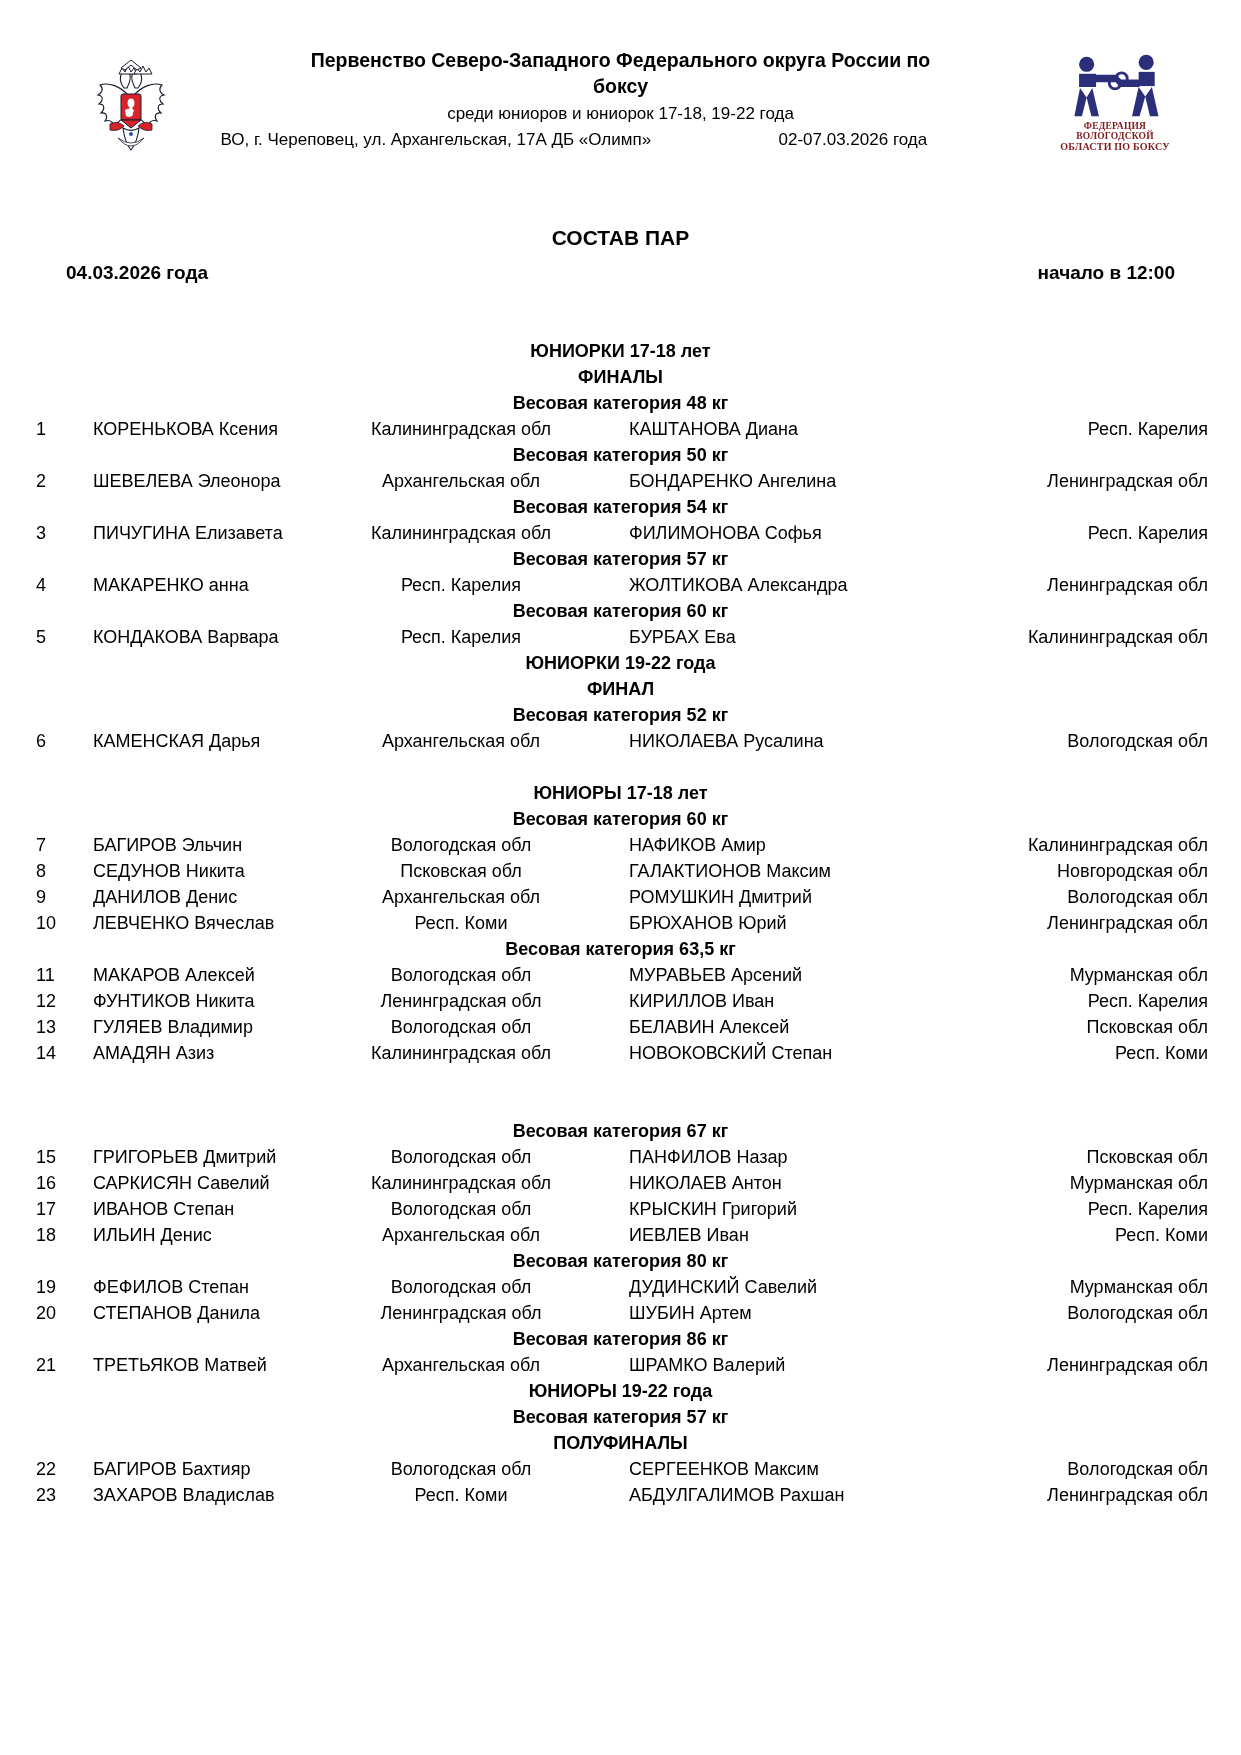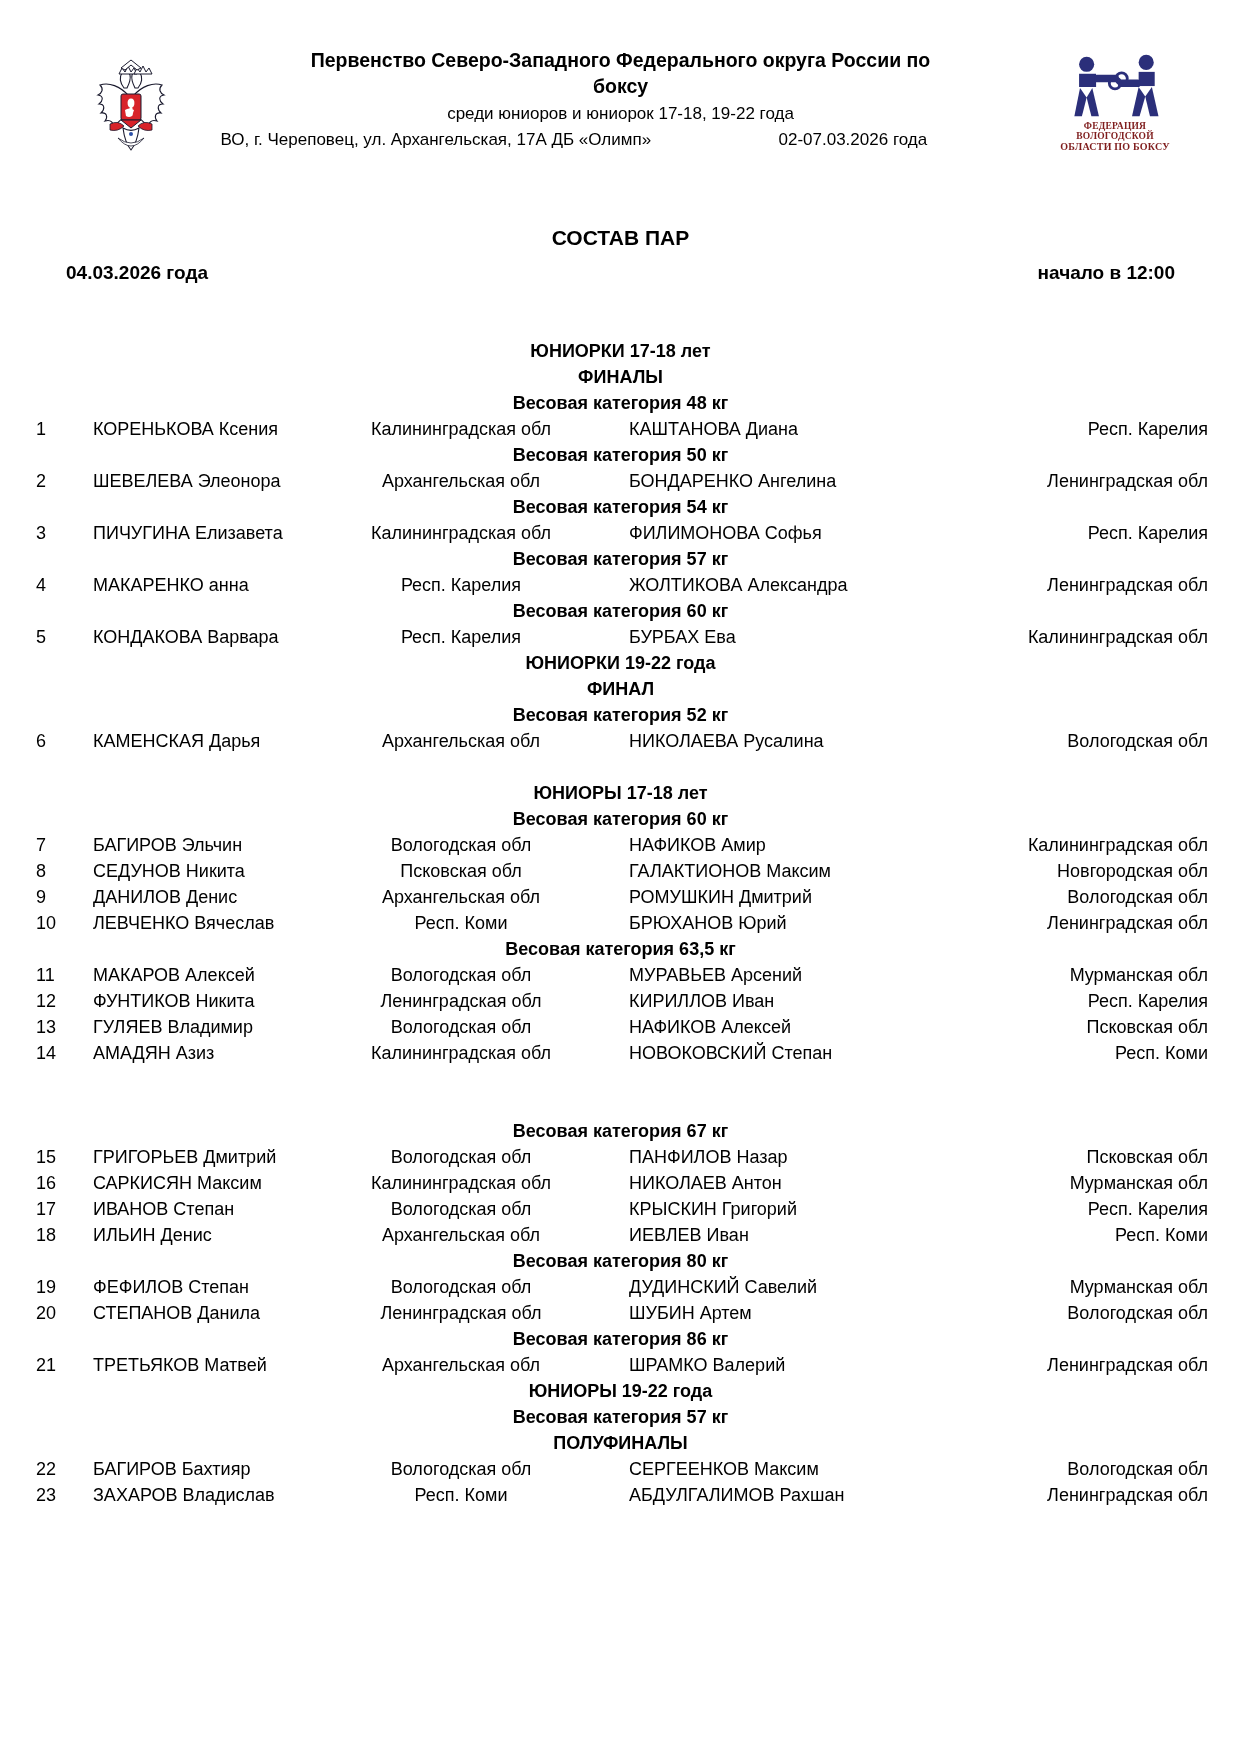--- a/index.html
+++ b/index.html
@@ -358,21 +358,21 @@
         <span class="c-num">12</span>
         <span class="c-red">ФУНТИКОВ Никита</span>
         <span class="c-redteam">Ленинградская обл</span>
         <span class="c-blue">КИРИЛЛОВ Иван</span>
         <span class="c-blueteam">Респ. Карелия</span>
       </div>
       <div class="row">
         <span class="c-num">13</span>
         <span class="c-red">ГУЛЯЕВ Владимир</span>
         <span class="c-redteam">Вологодская обл</span>
-        <span class="c-blue">НАФИКОВ Алексей</span>
+        <span class="c-blue">БЕЛАВИН Алексей</span>
         <span class="c-blueteam">Псковская обл</span>
       </div>
       <div class="row">
         <span class="c-num">14</span>
         <span class="c-red">АМАДЯН Азиз</span>
         <span class="c-redteam">Калининградская обл</span>
         <span class="c-blue">НОВОКОВСКИЙ Степан</span>
         <span class="c-blueteam">Респ. Коми</span>
       </div>
       <div class="row gap"></div>
@@ -380,21 +380,21 @@
       <div class="row center"><span class="hdr-label">Весовая категория 67 кг</span></div>
       <div class="row">
         <span class="c-num">15</span>
         <span class="c-red">ГРИГОРЬЕВ Дмитрий</span>
         <span class="c-redteam">Вологодская обл</span>
         <span class="c-blue">ПАНФИЛОВ Назар</span>
         <span class="c-blueteam">Псковская обл</span>
       </div>
       <div class="row">
         <span class="c-num">16</span>
-        <span class="c-red">САРКИСЯН Максим</span>
+        <span class="c-red">САРКИСЯН Савелий</span>
         <span class="c-redteam">Калининградская обл</span>
         <span class="c-blue">НИКОЛАЕВ Антон</span>
         <span class="c-blueteam">Мурманская обл</span>
       </div>
       <div class="row">
         <span class="c-num">17</span>
         <span class="c-red">ИВАНОВ Степан</span>
         <span class="c-redteam">Вологодская обл</span>
         <span class="c-blue">КРЫСКИН Григорий</span>
         <span class="c-blueteam">Респ. Карелия</span>

